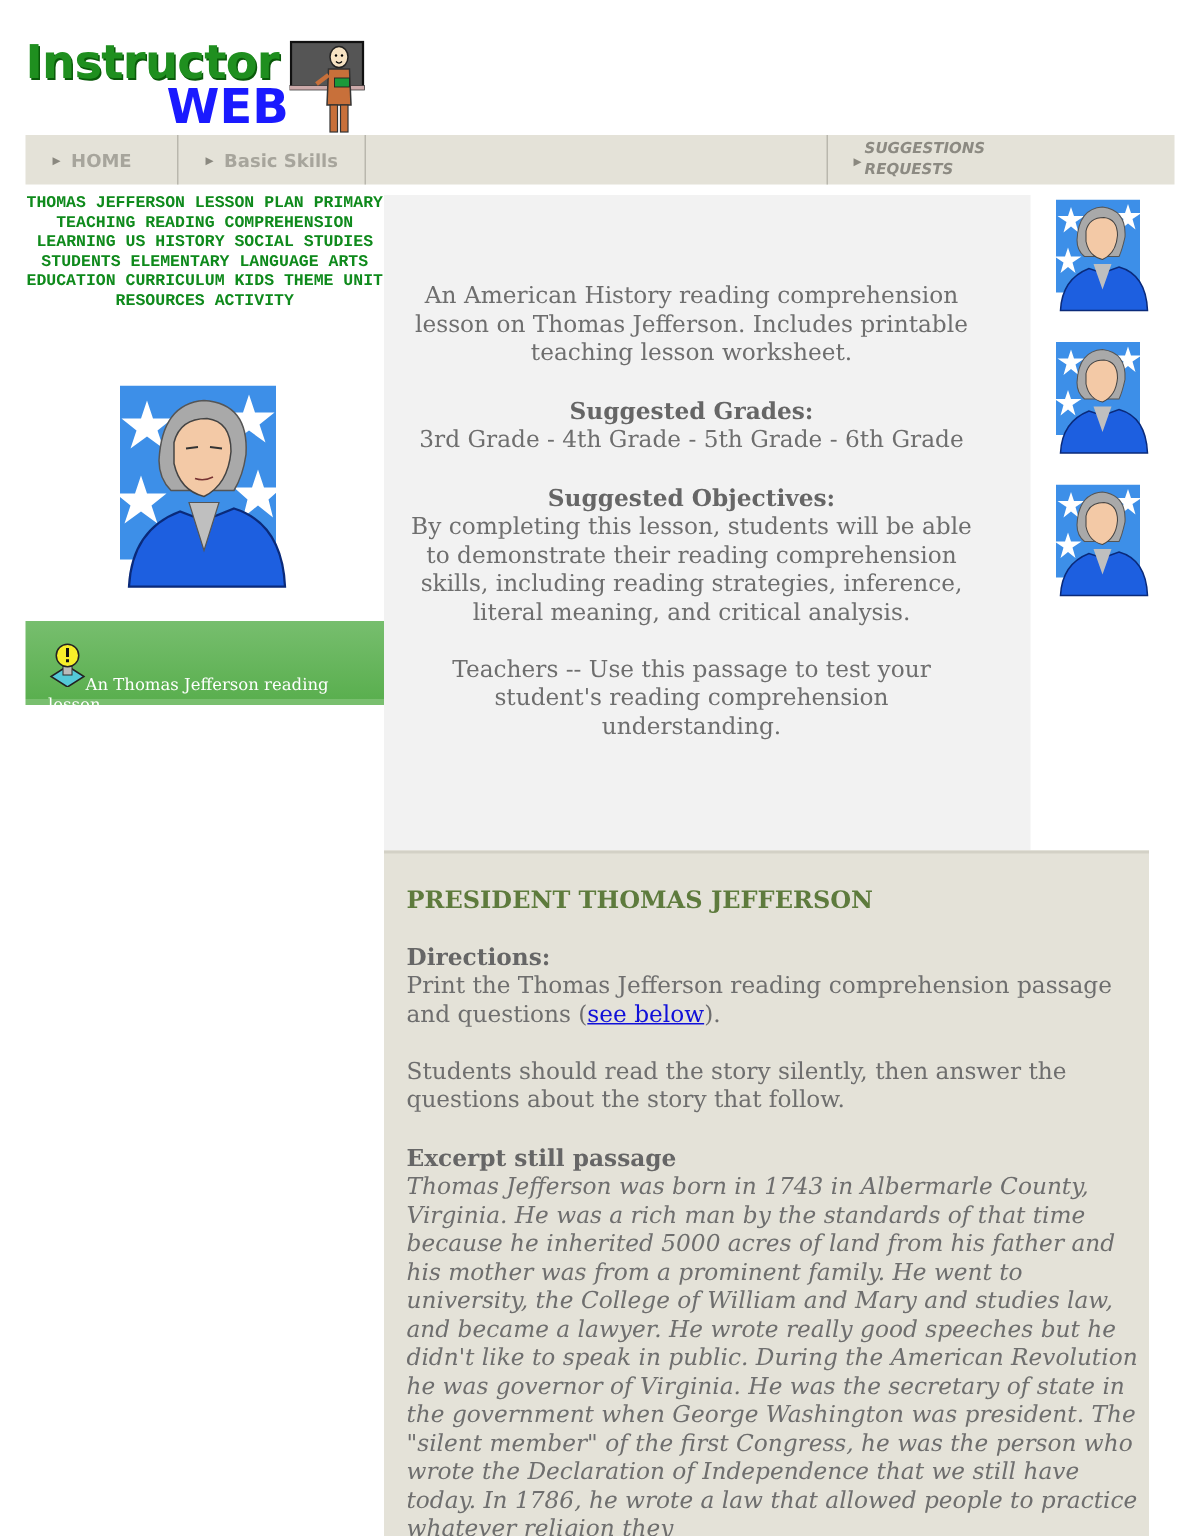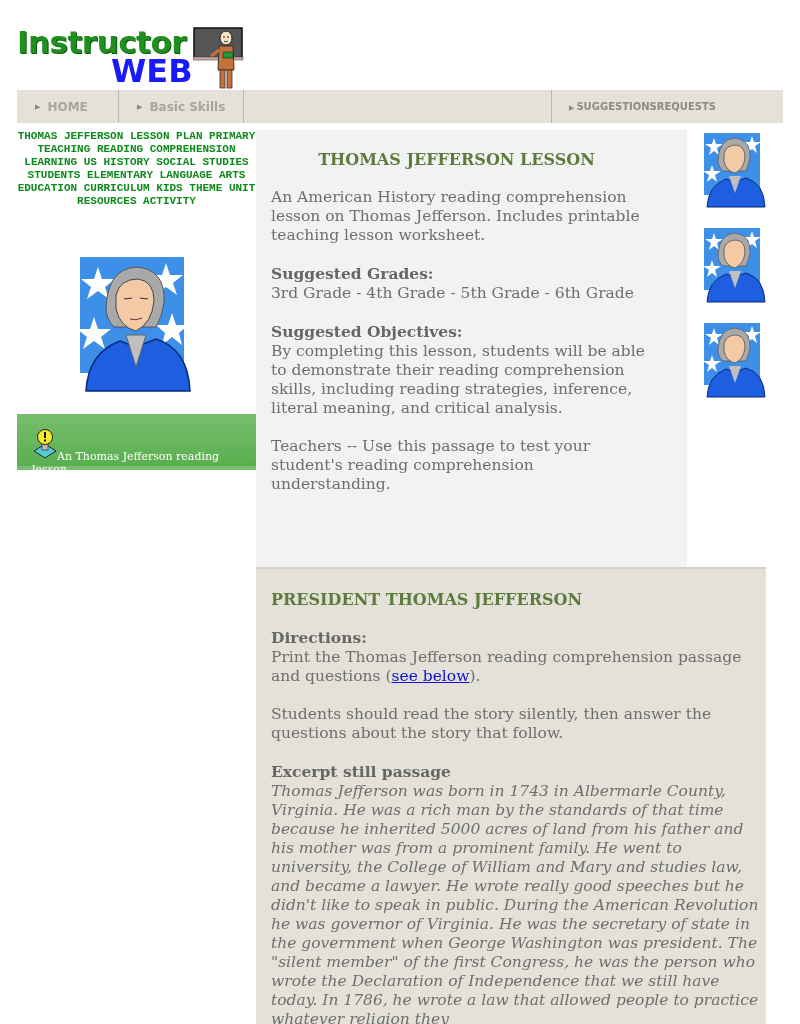--- a/index.html
+++ b/index.html
@@ -23,21 +23,21 @@
 
     
     .navbar { position: absolute; left: 17px; top: 90px; width: 766px; height: 33px; background: #e4e2d8; }
     .nav-item { position: absolute; top: 0; height: 33px; display: flex; align-items: center;
       font-family: "DejaVu Sans", sans-serif; font-size: 12px; font-weight: bold; color: #a7a59c; }
     .nav-sep { position: absolute; top: 0; width: 1px; height: 33px; background: #b9b7ad; }
     .nav-arrow { font-size: 7px; color: #8a887f; margin-right: 7px; }
     .nav-home { left: 18px; }
     .nav-basic { left: 120px; }
     .nav-suggest { left: 552px; flex-direction: row; align-items: center; }
-    .nav-suggest .stack { display: flex; flex-direction: row; font-size: 10px; line-height: 14px; color: #8c8a82; font-weight: bold; }
+    .nav-suggest .stack { display: flex; flex-direction: column; font-size: 10px; line-height: 14px; color: #8c8a82; font-weight: bold; font-style: italic; }
     .nav-suggest .nav-arrow { margin-right: 2px; margin-top: 2px; }
 
     
     .keywords {
       position: absolute; left: 17px; top: 130px; width: 239px;
       text-align: center; font-weight: bold; font-size: 11px; line-height: 13px;
       color: #0f8a1c; font-family: Liberation Mono, monospace;
     }
     .left-portrait { position: absolute; left: 80px; top: 257px; width: 112px; height: 136px; }
 
@@ -58,21 +58,21 @@
       background: #f2f2f2;
     }
     .lesson-title {
       position: absolute; left: 0; top: 20px; width: 401px; text-align: center;
       font-size: 16px; font-weight: bold; color: #5e7b3d;
     }
     .lesson-body {
       position: absolute; left: 15px; top: 58px; width: 380px;
       font-size: 15.5px; line-height: 19px; color: #6e6e6e;
     }
-    .lesson-body p { margin-bottom: 19px; }
+    .lesson-body p { margin-bottom: 19px; text-align: center; }
     .lesson-body b { color: #666666; }
 
     
     .side-portrait { position: absolute; left: 704px; width: 62px; height: 75px; }
 
     
     .passage-box {
       position: absolute; left: 256px; top: 567px; width: 510px; height: 470px;
       background: #e4e2d8; border-top: 2px solid #d3d1c6;
     }
@@ -152,21 +152,20 @@
     <polygon points="12,16 23,23 12,30 1,23" fill="#54c9d8" stroke="#222" stroke-width="1"></polygon>
     <rect x="9" y="15" width="6" height="7" fill="#bbb" stroke="#333" stroke-width="0.7"></rect>
     <circle cx="12" cy="9" r="7.5" fill="#f7ee2a" stroke="#222" stroke-width="1"></circle>
     <rect x="11" y="4" width="2" height="6" fill="#111"></rect>
     <rect x="11" y="11.5" width="2" height="2" fill="#111"></rect>
   </svg>
   <div class="tip-text">An Thomas Jefferson reading lesson.</div>
 </div>
 
 <div class="lesson-box">
-  <div class="lesson-title">THOMAS JEFFERSON LESSON</div>
   <div class="lesson-body">
     <p>An American History reading comprehension lesson on Thomas Jefferson. Includes printable teaching lesson worksheet.</p>
     <p>
       <b>Suggested Grades:</b><br>
       <span>3rd Grade - 4th Grade - 5th Grade - 6th Grade</span>
     </p>
     <p>
       <b>Suggested Objectives:</b><br>
       <span>By completing this lesson, students will be able to demonstrate their reading comprehension skills, including reading strategies, inference, literal meaning, and critical analysis.</span>
     </p>

